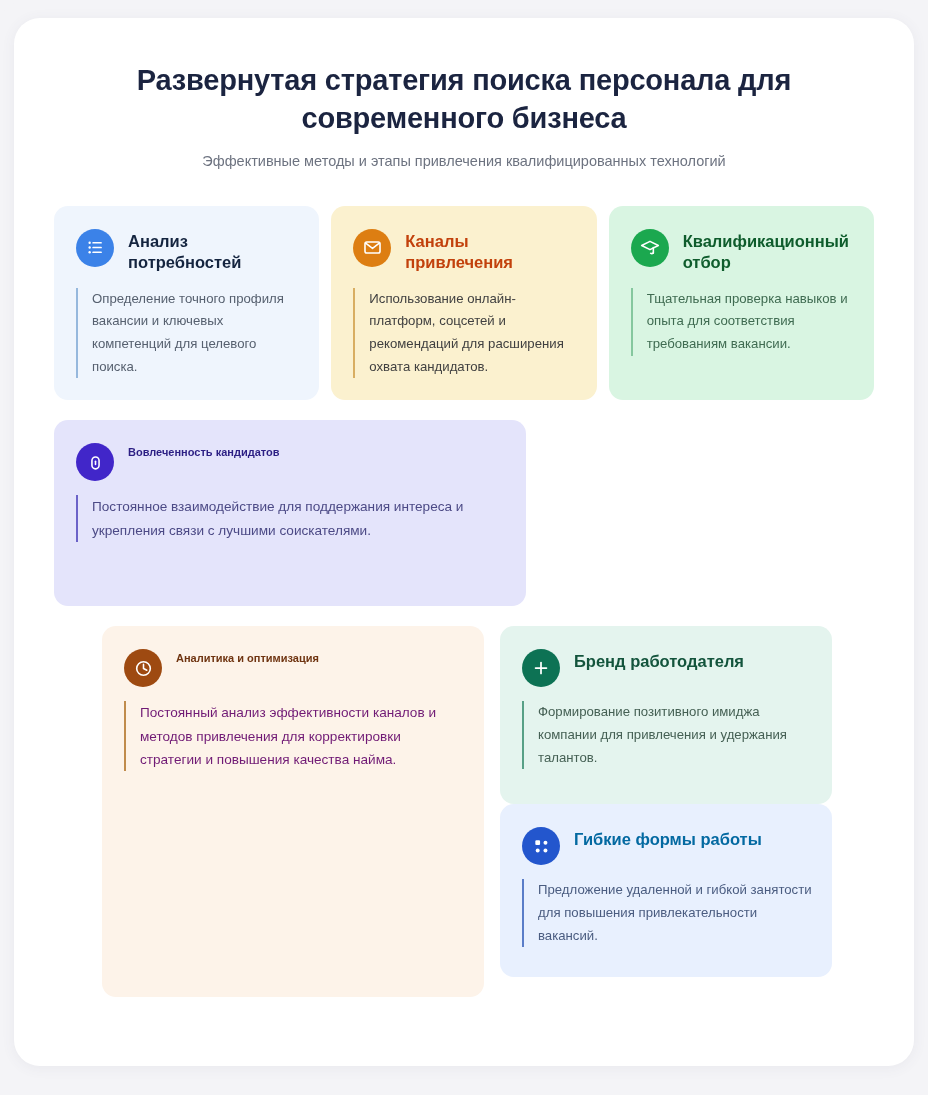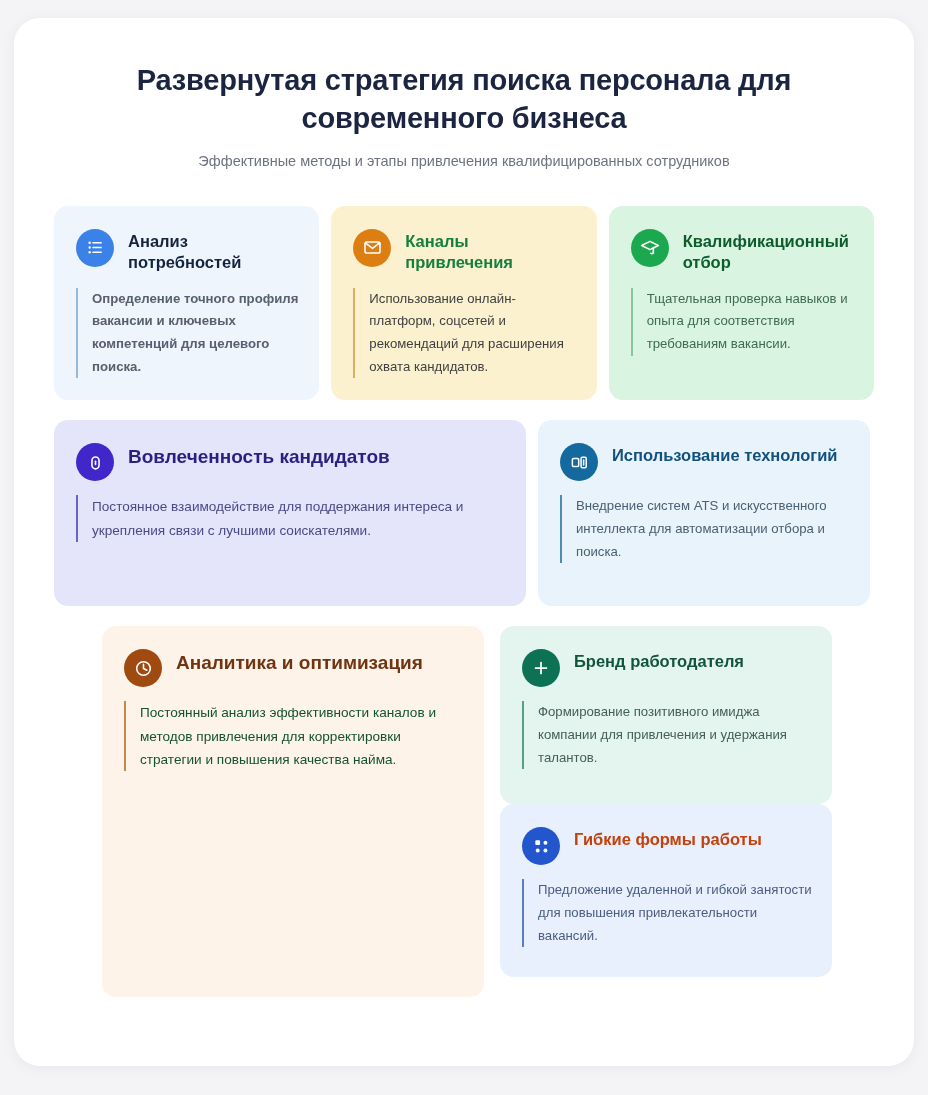--- a/index.html
+++ b/index.html
@@ -101,62 +101,62 @@
     line-height: 1.72;
   }
 
   
   .tall-1 { min-height: 170px; }
   .tall-2 { min-height: 186px; }
   .tall-3 { min-height: 371px; }
   .tall-4 { min-height: 178px; }
   .tall-5 { min-height: 173px; }
 
-  .wide .card-title { font-size: 19px; }
+  .wide .card-title { font-size: 11px; }
   .wide .card-body  { font-size: 13.6px; }
 </style>
 </head>
 <body style="background: rgb(244, 244, 247);">
 
 <div class="page" style="background: rgb(244, 244, 247); border-radius: 25px;">
   <div class="card-surface" style="background: rgb(255, 255, 255);">
 
     <div class="header">
       <h1 class="title" style="color: rgb(27, 36, 64);">Развернутая стратегия поиска персонала для современного бизнеса</h1>
-      <p class="subtitle" style="color: rgb(109, 115, 128);">Эффективные методы и этапы привлечения квалифицированных сотрудников</p>
+      <p class="subtitle" style="color: rgb(109, 115, 128);">Эффективные методы и этапы привлечения квалифицированных технологий</p>
     </div>
 
     <div class="row row-1">
 
       <div class="card tall-1" id="c0" style="background: rgb(239, 245, 253);">
         <div class="card-head">
           <div class="icon-badge" id="b0" style="background: rgb(59, 130, 232);">
             <svg width="19" height="19" viewBox="0 0 24 24" fill="none" stroke="#fff" stroke-width="2.2" stroke-linecap="round">
               <line x1="9" y1="6" x2="19" y2="6"></line>
                 <line x1="9" y1="12" x2="19" y2="12"></line>
                 <line x1="9" y1="18" x2="19" y2="18"></line>
               <circle cx="4.6" cy="6" r="1.5" fill="#fff" stroke="none"></circle>
               <circle cx="4.6" cy="12" r="1.5" fill="#fff" stroke="none"></circle>
               <circle cx="4.6" cy="18" r="1.5" fill="#fff" stroke="none"></circle>
             </svg>
           </div>
           <div class="card-title" id="t0" style="color: rgb(20, 36, 63);">Анализ потребностей</div>
         </div>
-        <div class="card-body" id="d0" style="color: rgb(86, 96, 111); border-left-color: rgb(150, 184, 221); font-weight: bold;">Определение точного профиля вакансии и ключевых компетенций для целевого поиска.</div>
+        <div class="card-body" id="d0" style="color: rgb(86, 96, 111); border-left-color: rgb(150, 184, 221);">Определение точного профиля вакансии и ключевых компетенций для целевого поиска.</div>
       </div>
 
       <div class="card tall-1" id="c1" style="background: rgb(251, 241, 207);">
         <div class="card-head">
           <div class="icon-badge" id="b1" style="background: rgb(221, 126, 18);">
             <svg width="19" height="19" viewBox="0 0 24 24" fill="none" stroke="#fff" stroke-width="2" stroke-linecap="round" stroke-linejoin="round">
               <rect x="2.5" y="5" width="19" height="14" rx="2.2"></rect>
               <polyline points="3.4,6.6 12,13.2 20.6,6.6"></polyline>
             </svg>
           </div>
-          <div class="card-title" id="t1" style="color: #15803d;">Каналы привлечения</div>
+          <div class="card-title" id="t1" style="color: #c2410c;">Каналы привлечения</div>
         </div>
         <div class="card-body" id="d1" style="color: #404040; border-left-color: rgb(216, 174, 98);">Использование онлайн-платформ, соцсетей и рекомендаций для расширения охвата кандидатов.</div>
       </div>
 
       <div class="card tall-1" id="c2" style="background: rgb(217, 245, 226); padding-left: 22px;">
         <div class="card-head">
           <div class="icon-badge" id="b2" style="background: rgb(27, 168, 79);">
             <svg width="20" height="20" viewBox="0 0 24 24" fill="none" stroke="#fff" stroke-width="1.9" stroke-linecap="round" stroke-linejoin="round">
               <polygon points="12,4 22,9 12,14 2,9"></polygon>
               <path d="M16 11.5 V18"></path>
@@ -180,52 +180,37 @@
                 <rect x="7.5" y="5" width="9" height="15" rx="4.4"></rect>
                 <line x1="12" y1="10.5" x2="12" y2="14.5"></line>
               </svg>
             </div>
             <div class="card-title" id="t3" style="color: rgb(44, 31, 132);">Вовлеченность кандидатов</div>
           </div>
           <div class="card-body" id="d3" style="color: rgb(76, 74, 134); border-left-color: rgb(107, 98, 200);">Постоянное взаимодействие для поддержания интереса и укрепления связи с лучшими соискателями.</div>
         </div>
       </div>
 
-      <div class="col-b">
-        <div class="card tall-2" id="c4" style="background: rgb(233, 243, 251);">
-          <div class="card-head">
-            <div class="icon-badge" id="b4" style="background: rgb(20, 105, 159);">
-              <svg width="19" height="19" viewBox="0 0 24 24" fill="none" stroke="#fff" stroke-width="1.9" stroke-linecap="round" stroke-linejoin="round">
-                <rect x="3" y="7" width="8" height="10" rx="1.4"></rect>
-                <rect x="14" y="5.5" width="6.5" height="13" rx="1.4"></rect>
-                <line x1="17.2" y1="9" x2="17.2" y2="15"></line>
-              </svg>
-            </div>
-            <div class="card-title" id="t4" style="color: rgb(18, 81, 126);">Использование технологий</div>
-          </div>
-          <div class="card-body" id="d4" style="color: rgb(74, 96, 115); border-left-color: rgb(79, 140, 176);">Внедрение систем ATS и искусственного интеллекта для автоматизации отбора и поиска.</div>
-        </div>
-      </div>
 
     </div>
 
     <div class="row row-3">
 
       <div class="col-a">
         <div class="card wide tall-3" id="c5" style="background: rgb(253, 243, 233);">
           <div class="card-head">
             <div class="icon-badge" id="b5" style="background: rgb(158, 74, 17);">
               <svg width="19" height="19" viewBox="0 0 24 24" fill="none" stroke="#fff" stroke-width="2" stroke-linecap="round" stroke-linejoin="round">
                 <circle cx="12" cy="12" r="8.6"></circle>
                 <polyline points="12,6.8 12,12 16.2,14.2"></polyline>
               </svg>
             </div>
             <div class="card-title" id="t5" style="color: rgb(111, 52, 17);">Аналитика и оптимизация</div>
           </div>
-          <div class="card-body" id="d5" style="color: #14532d; border-left-color: rgb(192, 139, 76);">Постоянный анализ эффективности каналов и методов привлечения для корректировки стратегии и повышения качества найма.</div>
+          <div class="card-body" id="d5" style="color: #701a75; border-left-color: rgb(192, 139, 76);">Постоянный анализ эффективности каналов и методов привлечения для корректировки стратегии и повышения качества найма.</div>
         </div>
       </div>
 
       <div class="col-b">
 
         <div class="card tall-4" id="c6" style="background: rgb(228, 244, 238);">
           <div class="card-head">
             <div class="icon-badge" id="b6" style="background: rgb(13, 114, 84);">
               <svg width="20" height="20" viewBox="0 0 24 24" fill="none" stroke="#fff" stroke-width="2.1" stroke-linecap="round">
                 <line x1="12" y1="5.5" x2="12" y2="18.5"></line>
@@ -240,21 +225,21 @@
         <div class="card tall-5" id="c7" style="background: rgb(232, 240, 254);">
           <div class="card-head">
             <div class="icon-badge" id="b7" style="background: rgb(35, 86, 205);">
               <svg width="19" height="19" viewBox="0 0 24 24" fill="#fff" stroke="none">
                 <rect x="4.2" y="4.2" width="6" height="6" rx="1.4"></rect>
                 <circle cx="17" cy="7.2" r="2.5"></circle>
                 <circle cx="7.2" cy="17" r="2.5"></circle>
                 <circle cx="17" cy="17" r="2.5"></circle>
               </svg>
             </div>
-            <div class="card-title" id="t7" style="color: #c2410c;">Гибкие формы работы</div>
+            <div class="card-title" id="t7" style="color: #0369a1;">Гибкие формы работы</div>
           </div>
           <div class="card-body" id="d7" style="color: rgb(74, 92, 128); border-left-color: rgb(90, 125, 200);">Предложение удаленной и гибкой занятости для повышения привлекательности вакансий.</div>
         </div>
 
       </div>
     </div>
 
   </div>
 </div>
 

